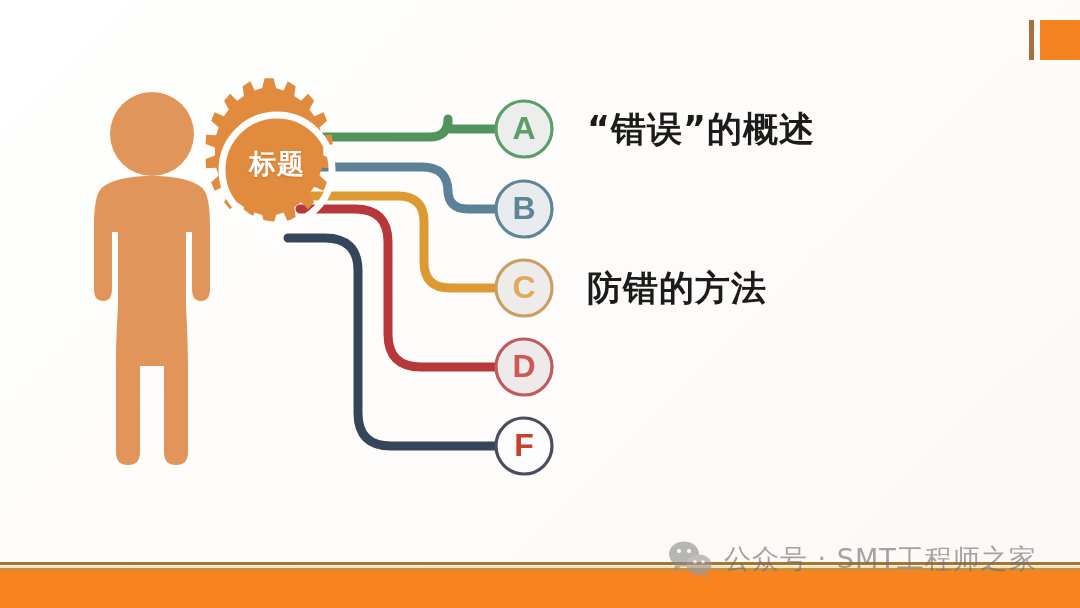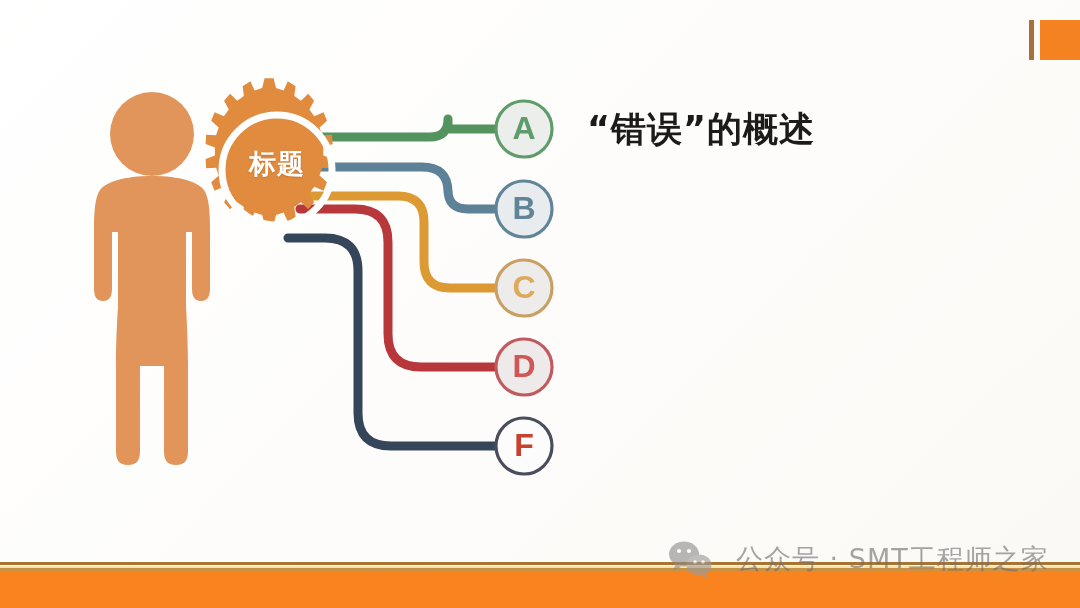--- a/index.html
+++ b/index.html
@@ -129,21 +129,21 @@
   }
 
   
   #watermark {
     position: absolute;
     left: 668px;
     top: 536px;
     height: 46px;
     display: flex;
     align-items: center;
-    gap: 24px;
+    gap: 12px;
     opacity: .62;
   }
   #watermark-text {
     font-family: "DejaVu Sans", "Liberation Sans", sans-serif;
     font-size: 27px;
     color: #6f6f6f;
     white-space: nowrap;
     letter-spacing: 1px;
   }
 </style>
@@ -214,20 +214,21 @@
 
   <div id="gear-title">标题</div>
 
   <div class="circle-letter" id="letter-a">A</div>
   <div class="circle-letter" id="letter-b">B</div>
   <div class="circle-letter" id="letter-c">C</div>
   <div class="circle-letter" id="letter-d">D</div>
   <div class="circle-letter" id="letter-f">F</div>
 
   <div class="row-label" id="label-a">“错误”的概述</div>
+  <div class="row-label" id="label-c">防错的方法</div>
 
   <div id="bottom-line-1"></div>
   <div id="bottom-line-2"></div>
   <div id="bottom-line-3"></div>
   <div id="bottom-band"></div>
 
   <div id="watermark">
     <svg width="44" height="36" viewBox="0 0 44 36" xmlns="http://www.w3.org/2000/svg">
       <g fill="#8c8c8c">
         <ellipse cx="16" cy="13" rx="15" ry="12.5"></ellipse>

